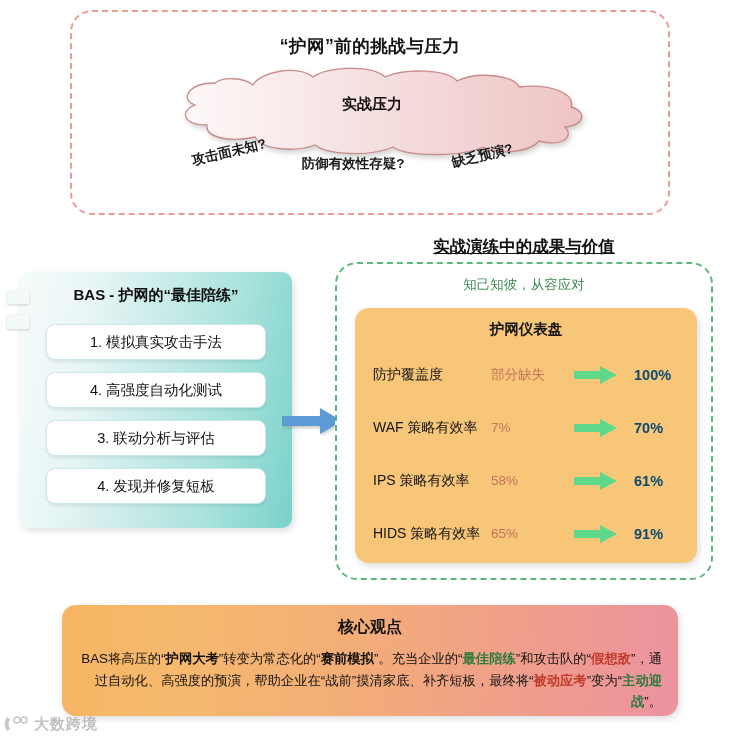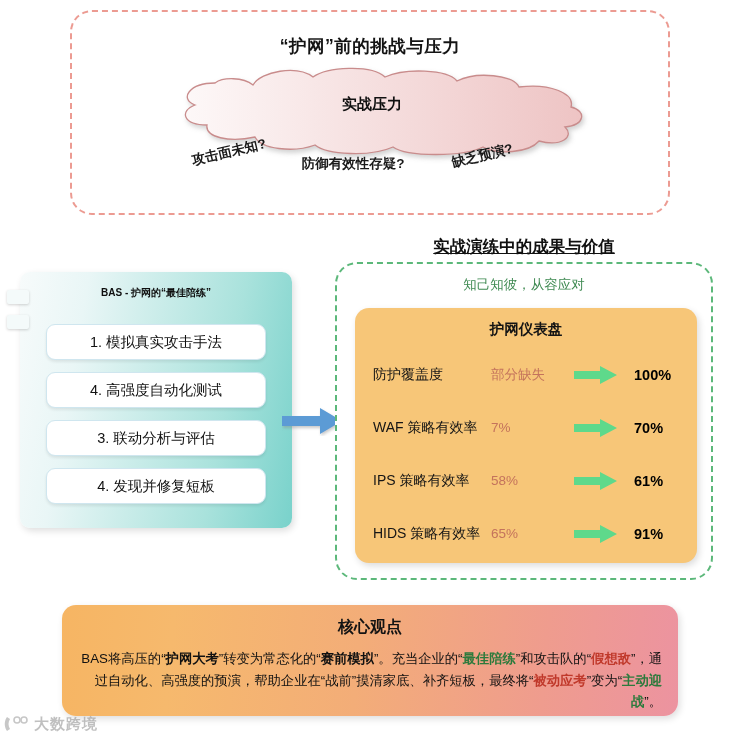--- a/index.html
+++ b/index.html
@@ -58,21 +58,21 @@
     position: absolute; left: -13px;
     width: 22px; height: 14px;
     background: #f4fafa;
     border-radius: 2px;
     box-shadow: 0 1px 3px rgba(0,0,0,.18);
   }
   #bas-tab-1 { top: 18px; }
   #bas-tab-2 { top: 43px; }
   #bas-heading {
     position: absolute; left: 0; top: 14px; width: 100%;
-    text-align: center; font-size: 10px; font-weight: bold; color: #0f0f0f;
+    text-align: center; font-size: 15px; font-weight: bold; color: #0f0f0f;
   }
   #bas-list {
     position: absolute; left: 26px; top: 52px;
     width: 220px;
   }
   .bas-item {
     height: 36px; margin-bottom: 12px;
     background: #ffffff;
     border: 1.4px solid #cfe6ef;
     border-radius: 9px;
@@ -129,21 +129,21 @@
     position: absolute; left: 136px;
     font-size: 13.5px; color: #c4735c; white-space: nowrap;
   }
   .m-arrow {
     position: absolute; left: 219px; top: 50%;
     transform: translateY(-50%);
     width: 44px; height: 18px;
   }
   .m-after {
     position: absolute; left: 279px;
-    font-size: 14.5px; font-weight: bold; color: #000000; white-space: nowrap;
+    font-size: 14.5px; font-weight: bold; color: #0c4a6e; white-space: nowrap;
   }
 
   
   #core-panel {
     position: absolute; left: 62px; top: 605px;
     width: 616px; height: 111px;
     border-radius: 14px;
     background: linear-gradient(95deg, #f6b563 0%, #f6b96d 18%, #f3ad78 48%, #ef9c8e 78%, #ec93a0 100%);
     box-shadow: 2px 3px 7px rgba(0,0,0,.13);
     text-decoration: underline;

